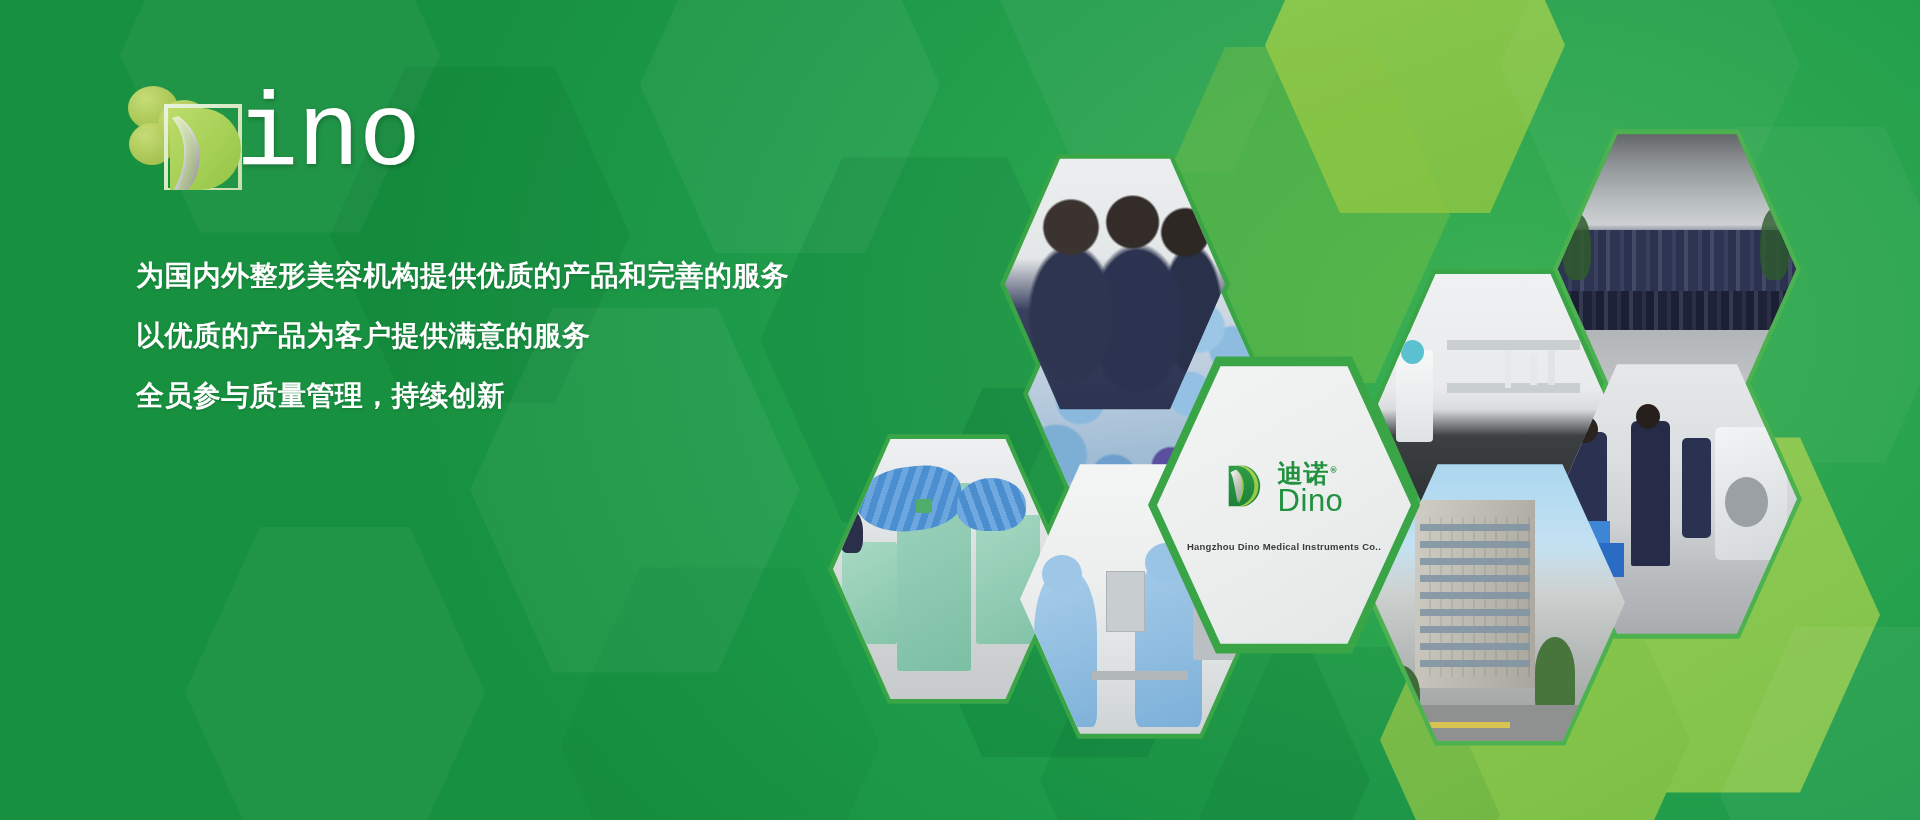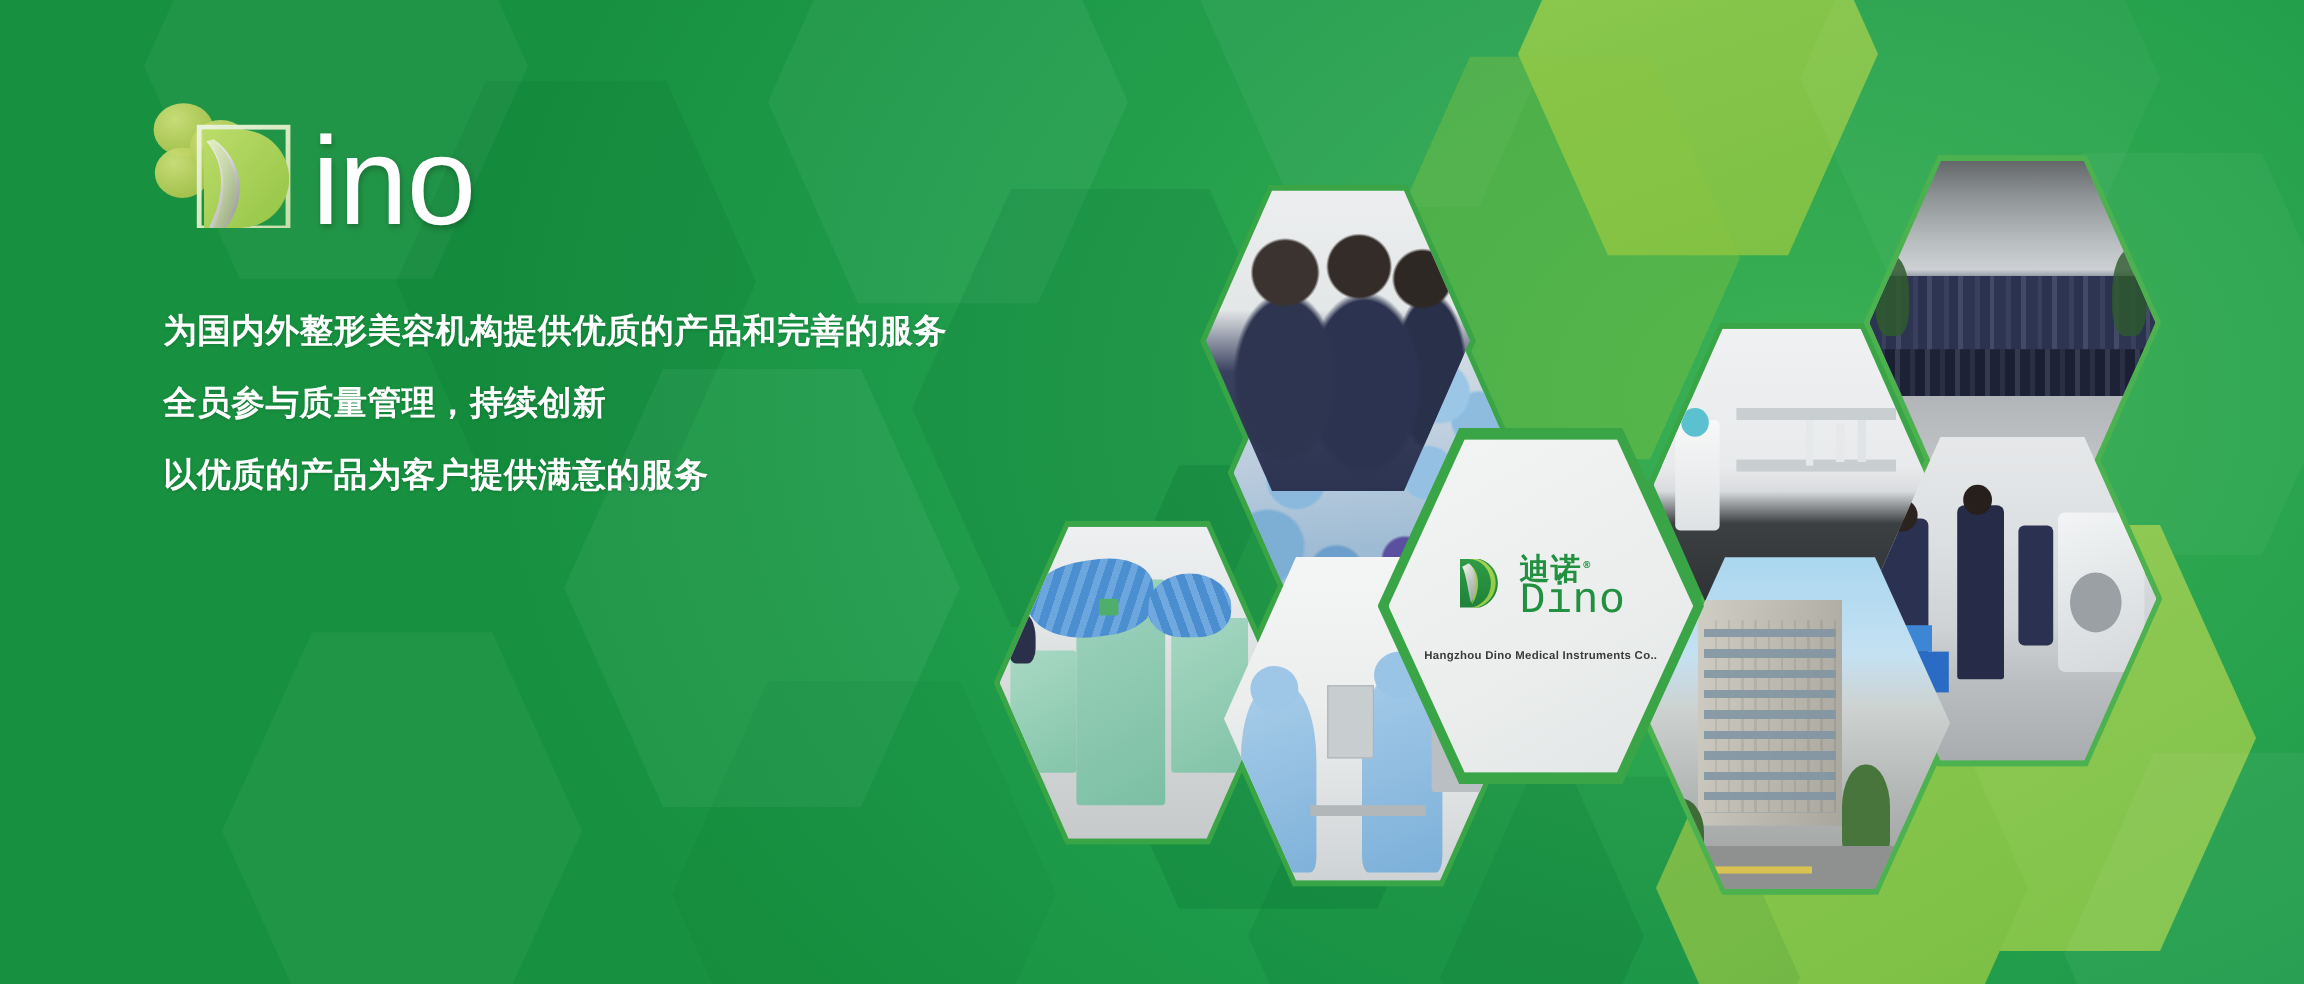--- a/index.html
+++ b/index.html
@@ -29,26 +29,25 @@
   #left-panel{
     position:absolute; left:0; top:0; width:900px; height:820px;
     z-index:20;
   }
   #logo-wrap{
     position:absolute; left:108px; top:72px;
     width:330px; height:118px;
   }
   #logo-mark{ position:absolute; left:0; top:0; width:160px; height:118px; }
   #brand-word{
-    position:absolute; left:128px; top:28px;
-    font-family:Liberation Sans, sans-serif;
+    position:absolute; left:128px; top:12px;
+    font-family:Liberation Mono, monospace;
     font-size:104px; line-height:104px;
     color:#ffffff; letter-spacing:-1px;
     text-shadow:1px 2px 5px rgba(0,0,0,.25);
-    margin-left:24px;
   }
   #tagline{
     position:absolute; left:136px; top:260px; width:760px;
   }
   .tag-line{
     color:#ffffff;
     font-size:28px;
     line-height:31px;
     font-weight:700;
     margin-bottom:29px;
@@ -79,22 +78,22 @@
   }
   #center-logo-row{ display:flex; align-items:center; gap:7px; margin-bottom:18px;}
   #center-mark{ width:46px; height:46px; }
   #center-cn{
     font-size:25px; font-weight:700; color:#21913f;
     letter-spacing:1px; line-height:25px;
     font-family:"DejaVu Sans", sans-serif;
   }
   #center-sup{ font-size:8px; vertical-align:super; color:#21913f; }
   #center-en{
-    font-family:Liberation Mono, monospace;
-    font-size:36px; line-height:27px; color:#21913f; font-weight:400;
+    font-family:Liberation Sans, sans-serif;
+    font-size:31px; line-height:27px; color:#21913f; font-weight:400;
     letter-spacing:.5px;
   }
   #center-company{
     font-size:9.5px; color:#3a3a3a; font-weight:700;
     letter-spacing:.25px; margin-top:9px;
     white-space:nowrap;
   }
   .cn-en-stack{ display:flex; flex-direction:column; align-items:flex-start;}
 </style>
 </head>
@@ -371,19 +370,19 @@
         <path d="M62,36 H92 A41,41 0 0 1 92,118 H62 Z" fill="url(#dBody)"></path>
 
         <path d="M70,44 C96,62 98,96 80,118 L66,118 C80,92 80,64 64,46 Z" fill="url(#dPeel)"></path>
         <path d="M67,42 C92,60 94,94 78,118 L70,118 C82,92 82,62 62,44 Z" fill="url(#dBody)" opacity=".35"></path>
       </svg>
       <div id="brand-word">ino</div>
     </div>
 
     <div id="tagline">
       <div class="tag-line">为国内外整形美容机构提供优质的产品和完善的服务</div>
+      <div class="tag-line">以优质的产品为客户提供满意的服务</div>
       <div class="tag-line">全员参与质量管理，持续创新</div>
-      <div class="tag-line">以优质的产品为客户提供满意的服务</div>
     </div>
 
   </div>
 
 </div>
 
 </body></html>

